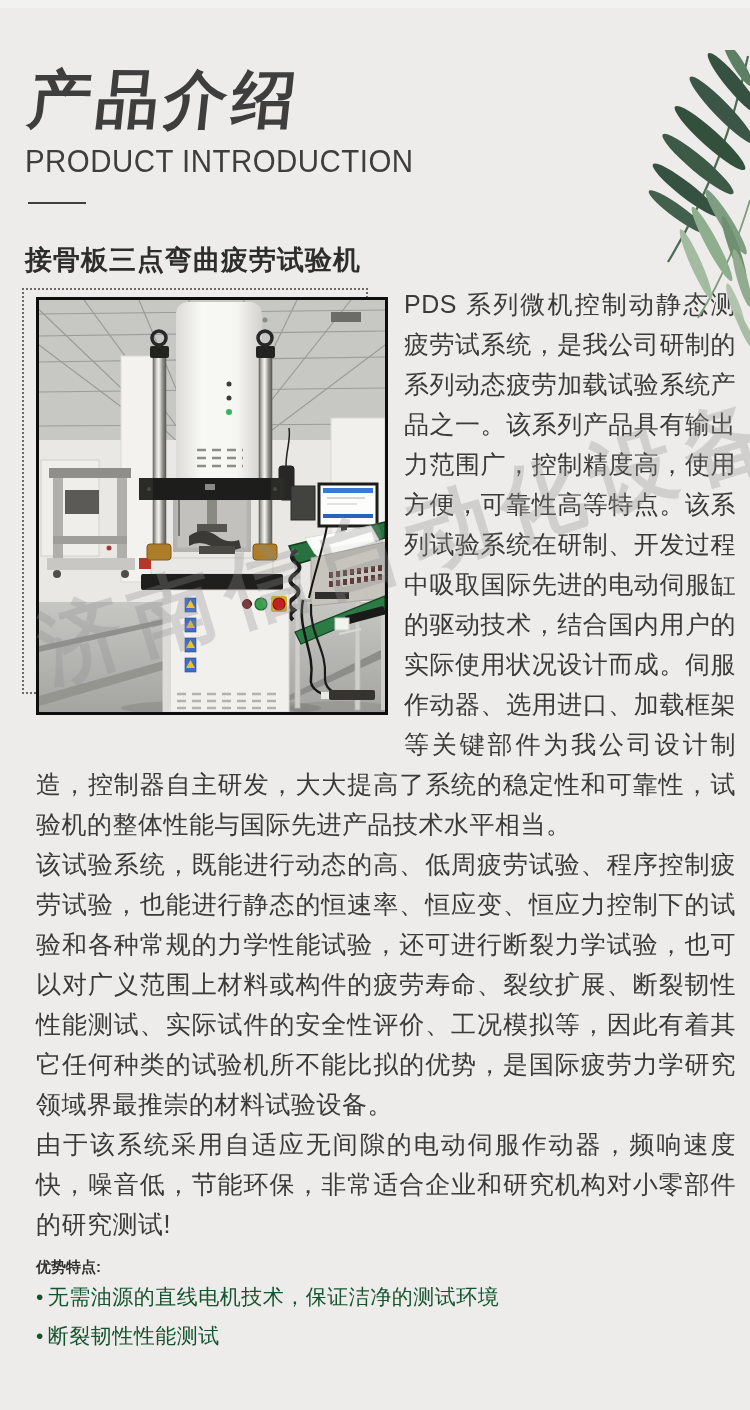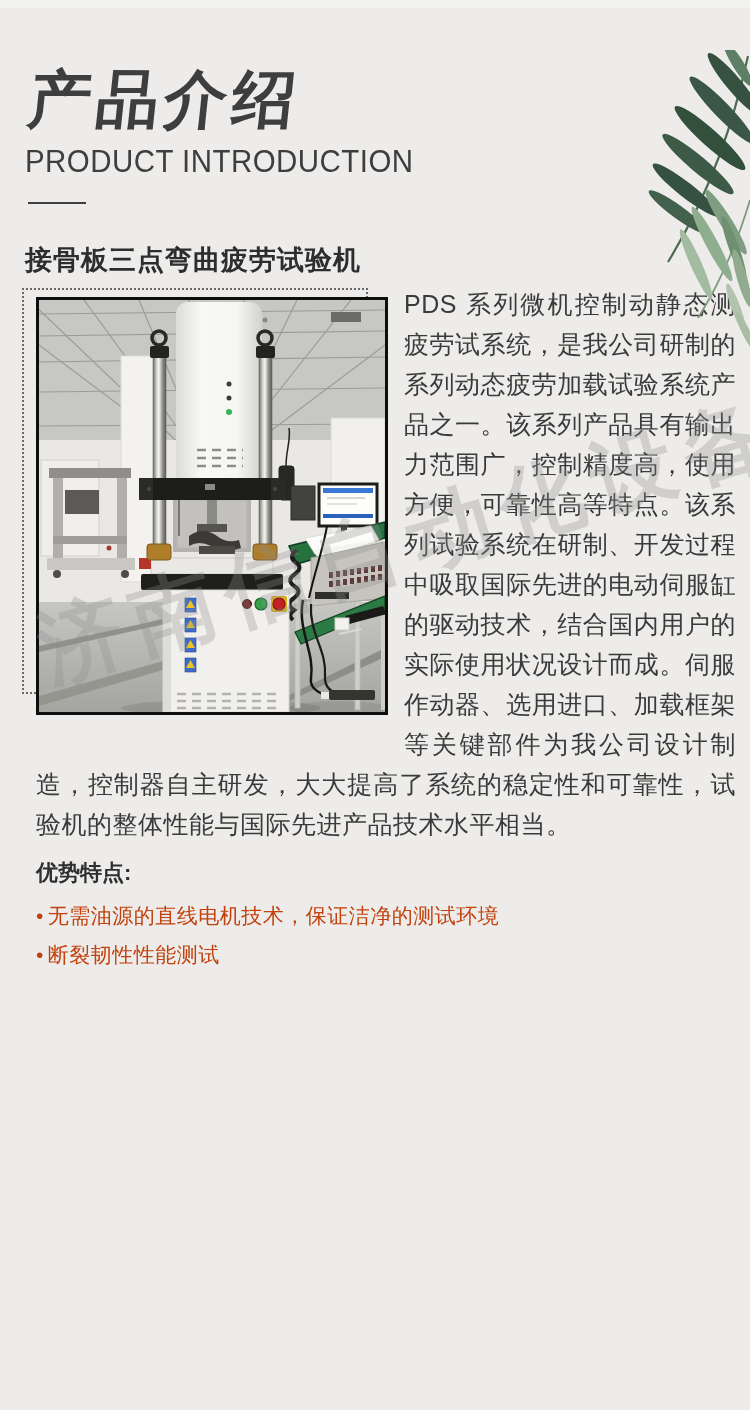--- a/index.html
+++ b/index.html
@@ -64,22 +64,22 @@
   .photo {
     position:absolute; left:0; top:9px;
     width:352px; height:418px;
     border:3px solid #0e0e0e;
     background:#dcdcd8;
   }
   .photo svg { display:block; width:100%; height:100%; }
 
   
   .features { padding:14px 14px 0 36px; }
-  .features-heading { font-size:22px; font-weight:700; color:#2f2f2f; margin-bottom:8px; }
-  .feature-item { font-size:21px; line-height:39px; color:#c2410c; letter-spacing:.5px; }
+  .features-heading { font-size:15px; font-weight:700; color:#2f2f2f; margin-bottom:0; }
+  .feature-item { font-size:21px; line-height:39px; color:#14532d; letter-spacing:.5px; }
   .feature-item .bullet { margin-right:4px; }
 </style>
 </head>
 <body>
 
 <div class="top-strip"></div>
 
 <div class="header">
   <h1 class="page-title">产品介绍</h1>
   <span class="page-subtitle">PRODUCT INTRODUCTION</span>
@@ -297,19 +297,21 @@
           <rect x="232" y="178" width="14" height="22" fill="#2a2a27"></rect>
           <circle cx="110" cy="189" r="2" fill="#4a4a46"></circle>
           <circle cx="236" cy="189" r="2" fill="#4a4a46"></circle>
           <rect x="166" y="184" width="10" height="6" fill="#8a8a86"></rect>
         </g>
       </svg>
     </div>
   </div>
 
   <p>PDS 系列微机控制动静态测疲劳试系统，是我公司研制的系列动态疲劳加载试验系统产品之一。该系列产品具有输出力范围广，控制精度高，使用方便，可靠性高等特点。该系列试验系统在研制、开发过程中吸取国际先进的电动伺服缸的驱动技术，结合国内用户的实际使用状况设计而成。伺服作动器、选用进口、加载框架等关键部件为我公司设计制造，控制器自主研发，大大提高了系统的稳定性和可靠性，试验机的整体性能与国际先进产品技术水平相当。</p>
+  <p>该试验系统，既能进行动态的高、低周疲劳试验、程序控制疲劳试验，也能进行静态的恒速率、恒应变、恒应力控制下的试验和各种常规的力学性能试验，还可进行断裂力学试验，也可以对广义范围上材料或构件的疲劳寿命、裂纹扩展、断裂韧性性能测试、实际试件的安全性评价、工况模拟等，因此有着其它任何种类的试验机所不能比拟的优势，是国际疲劳力学研究领域界最推崇的材料试验设备。</p>
+  <p>由于该系统采用自适应无间隙的电动伺服作动器，频响速度快，噪音低，节能环保，非常适合企业和研究机构对小零部件的研究测试!</p>
 </div>
 
 <div class="features">
   <div class="features-heading">优势特点:</div>
   <div class="feature-item"><span class="bullet">•</span><span>无需油源的直线电机技术，保证洁净的测试环境</span></div>
   <div class="feature-item"><span class="bullet">•</span><span>断裂韧性性能测试</span></div>
 </div>
 
 </body></html>

